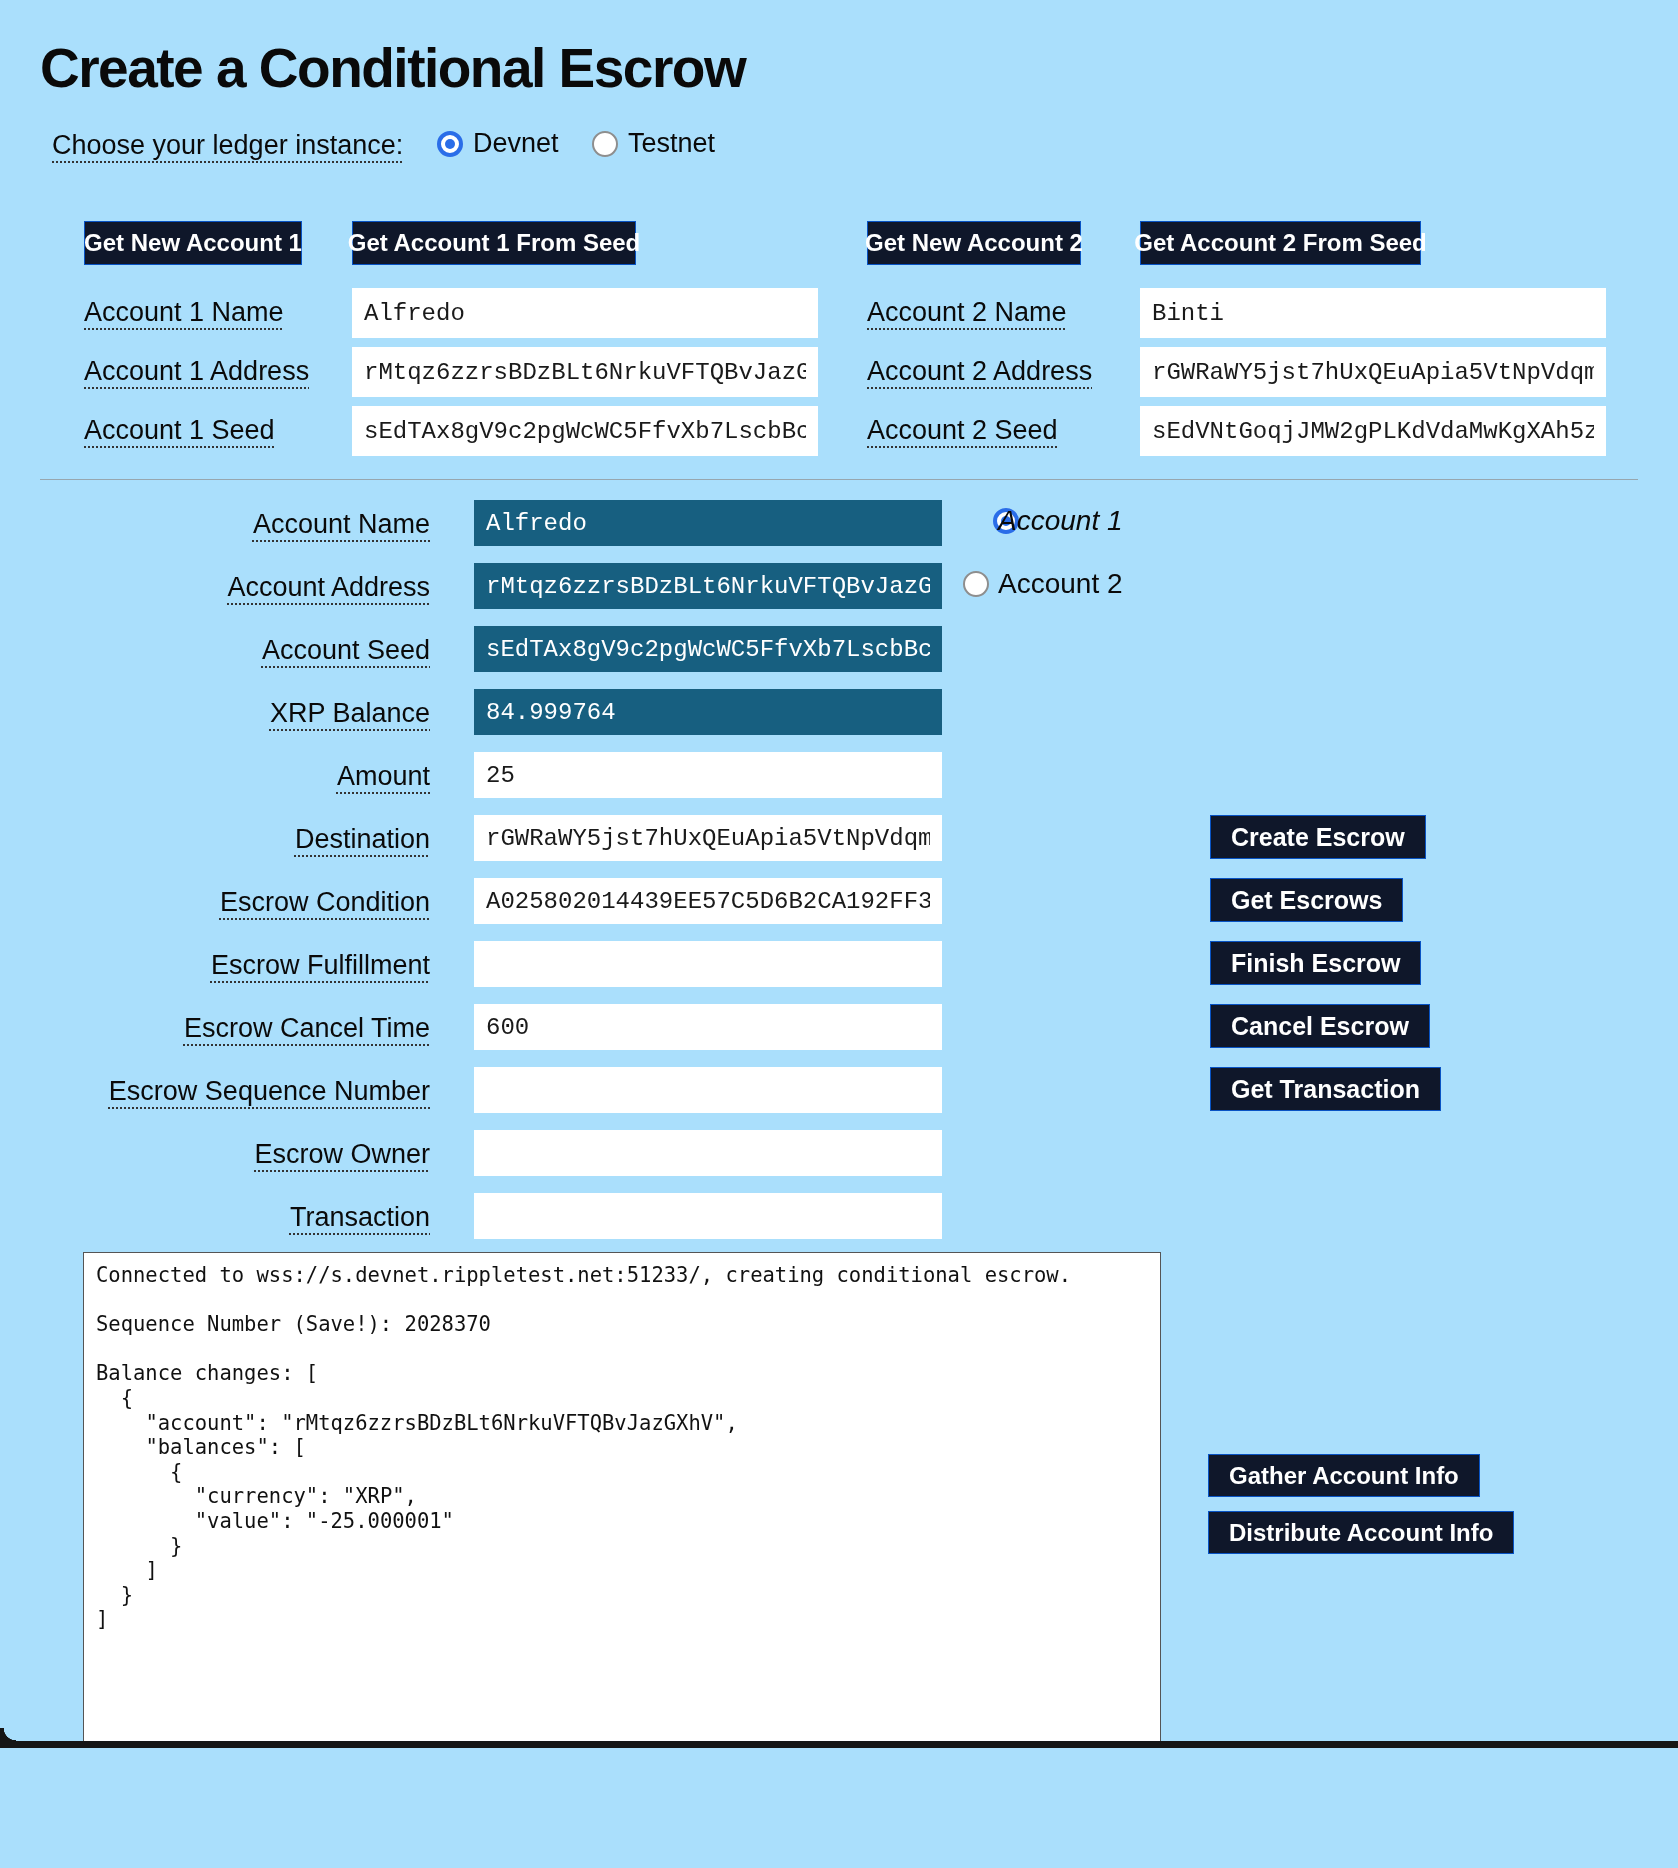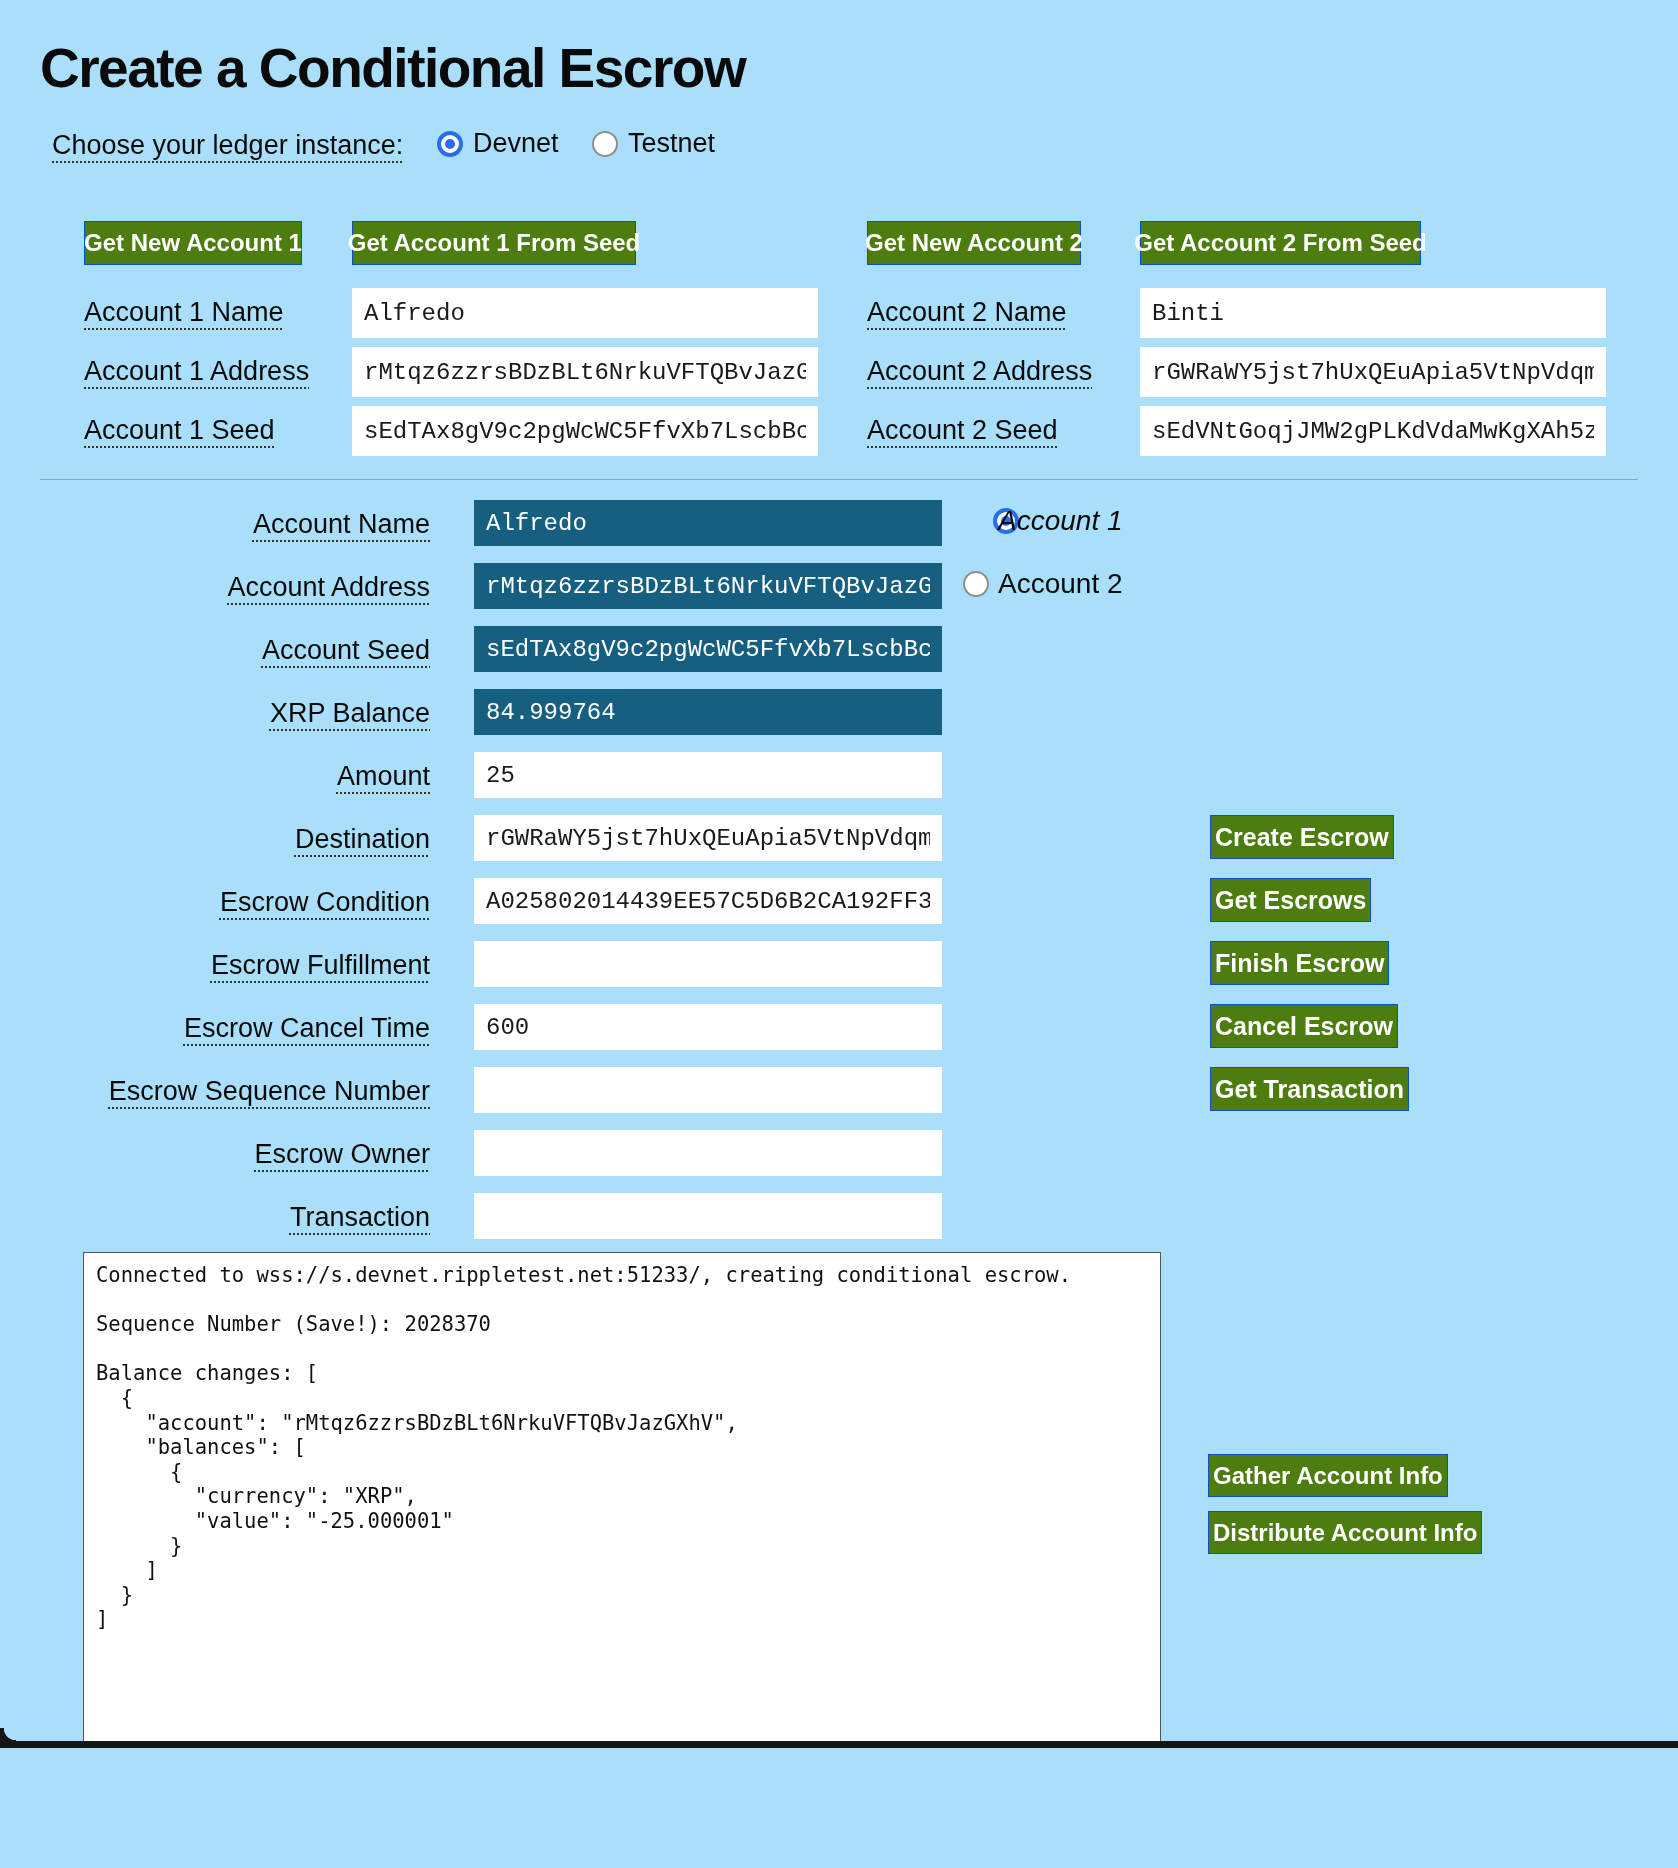--- a/index.html
+++ b/index.html
@@ -15,25 +15,25 @@
     font-size:55px;font-weight:800;letter-spacing:-1.5px;color:#0a0a0a;
     white-space:nowrap;
   }
   .deflabel{
     font-size:27px;color:#0a0a0a;font-weight:500;white-space:nowrap;
     text-decoration:underline dotted 2px #333;text-underline-offset:7px;
   }
   .plain-label{font-size:28px;color:#0a0a0a;white-space:nowrap;}
   .btn{
     display:inline-flex;align-items:center;justify-content:center;
-    background:#4d7c0f;color:#ffffff;
+    background:#0f172a;color:#ffffff;
     border:1px solid #0853c4;
     font-family:"Liberation Sans",sans-serif;
     font-size:24px;font-weight:600;white-space:nowrap;
-    padding:0 4px;height:44px;box-sizing:border-box;cursor:pointer;
+    padding:0 20px;height:44px;box-sizing:border-box;cursor:pointer;
   }
   .txt{
     box-sizing:border-box;border:none;outline:none;background:#ffffff;
     font-family:Liberation Mono, monospace;font-size:24px;color:#1a1a1a;
     padding:0 12px;height:50px;width:466px;
   }
   .txt2{height:46px;width:468px;}
   .dark{background:#175f80;color:#ffffff;}
   .rlabel{width:346px;text-align:right;}
   .radio{

